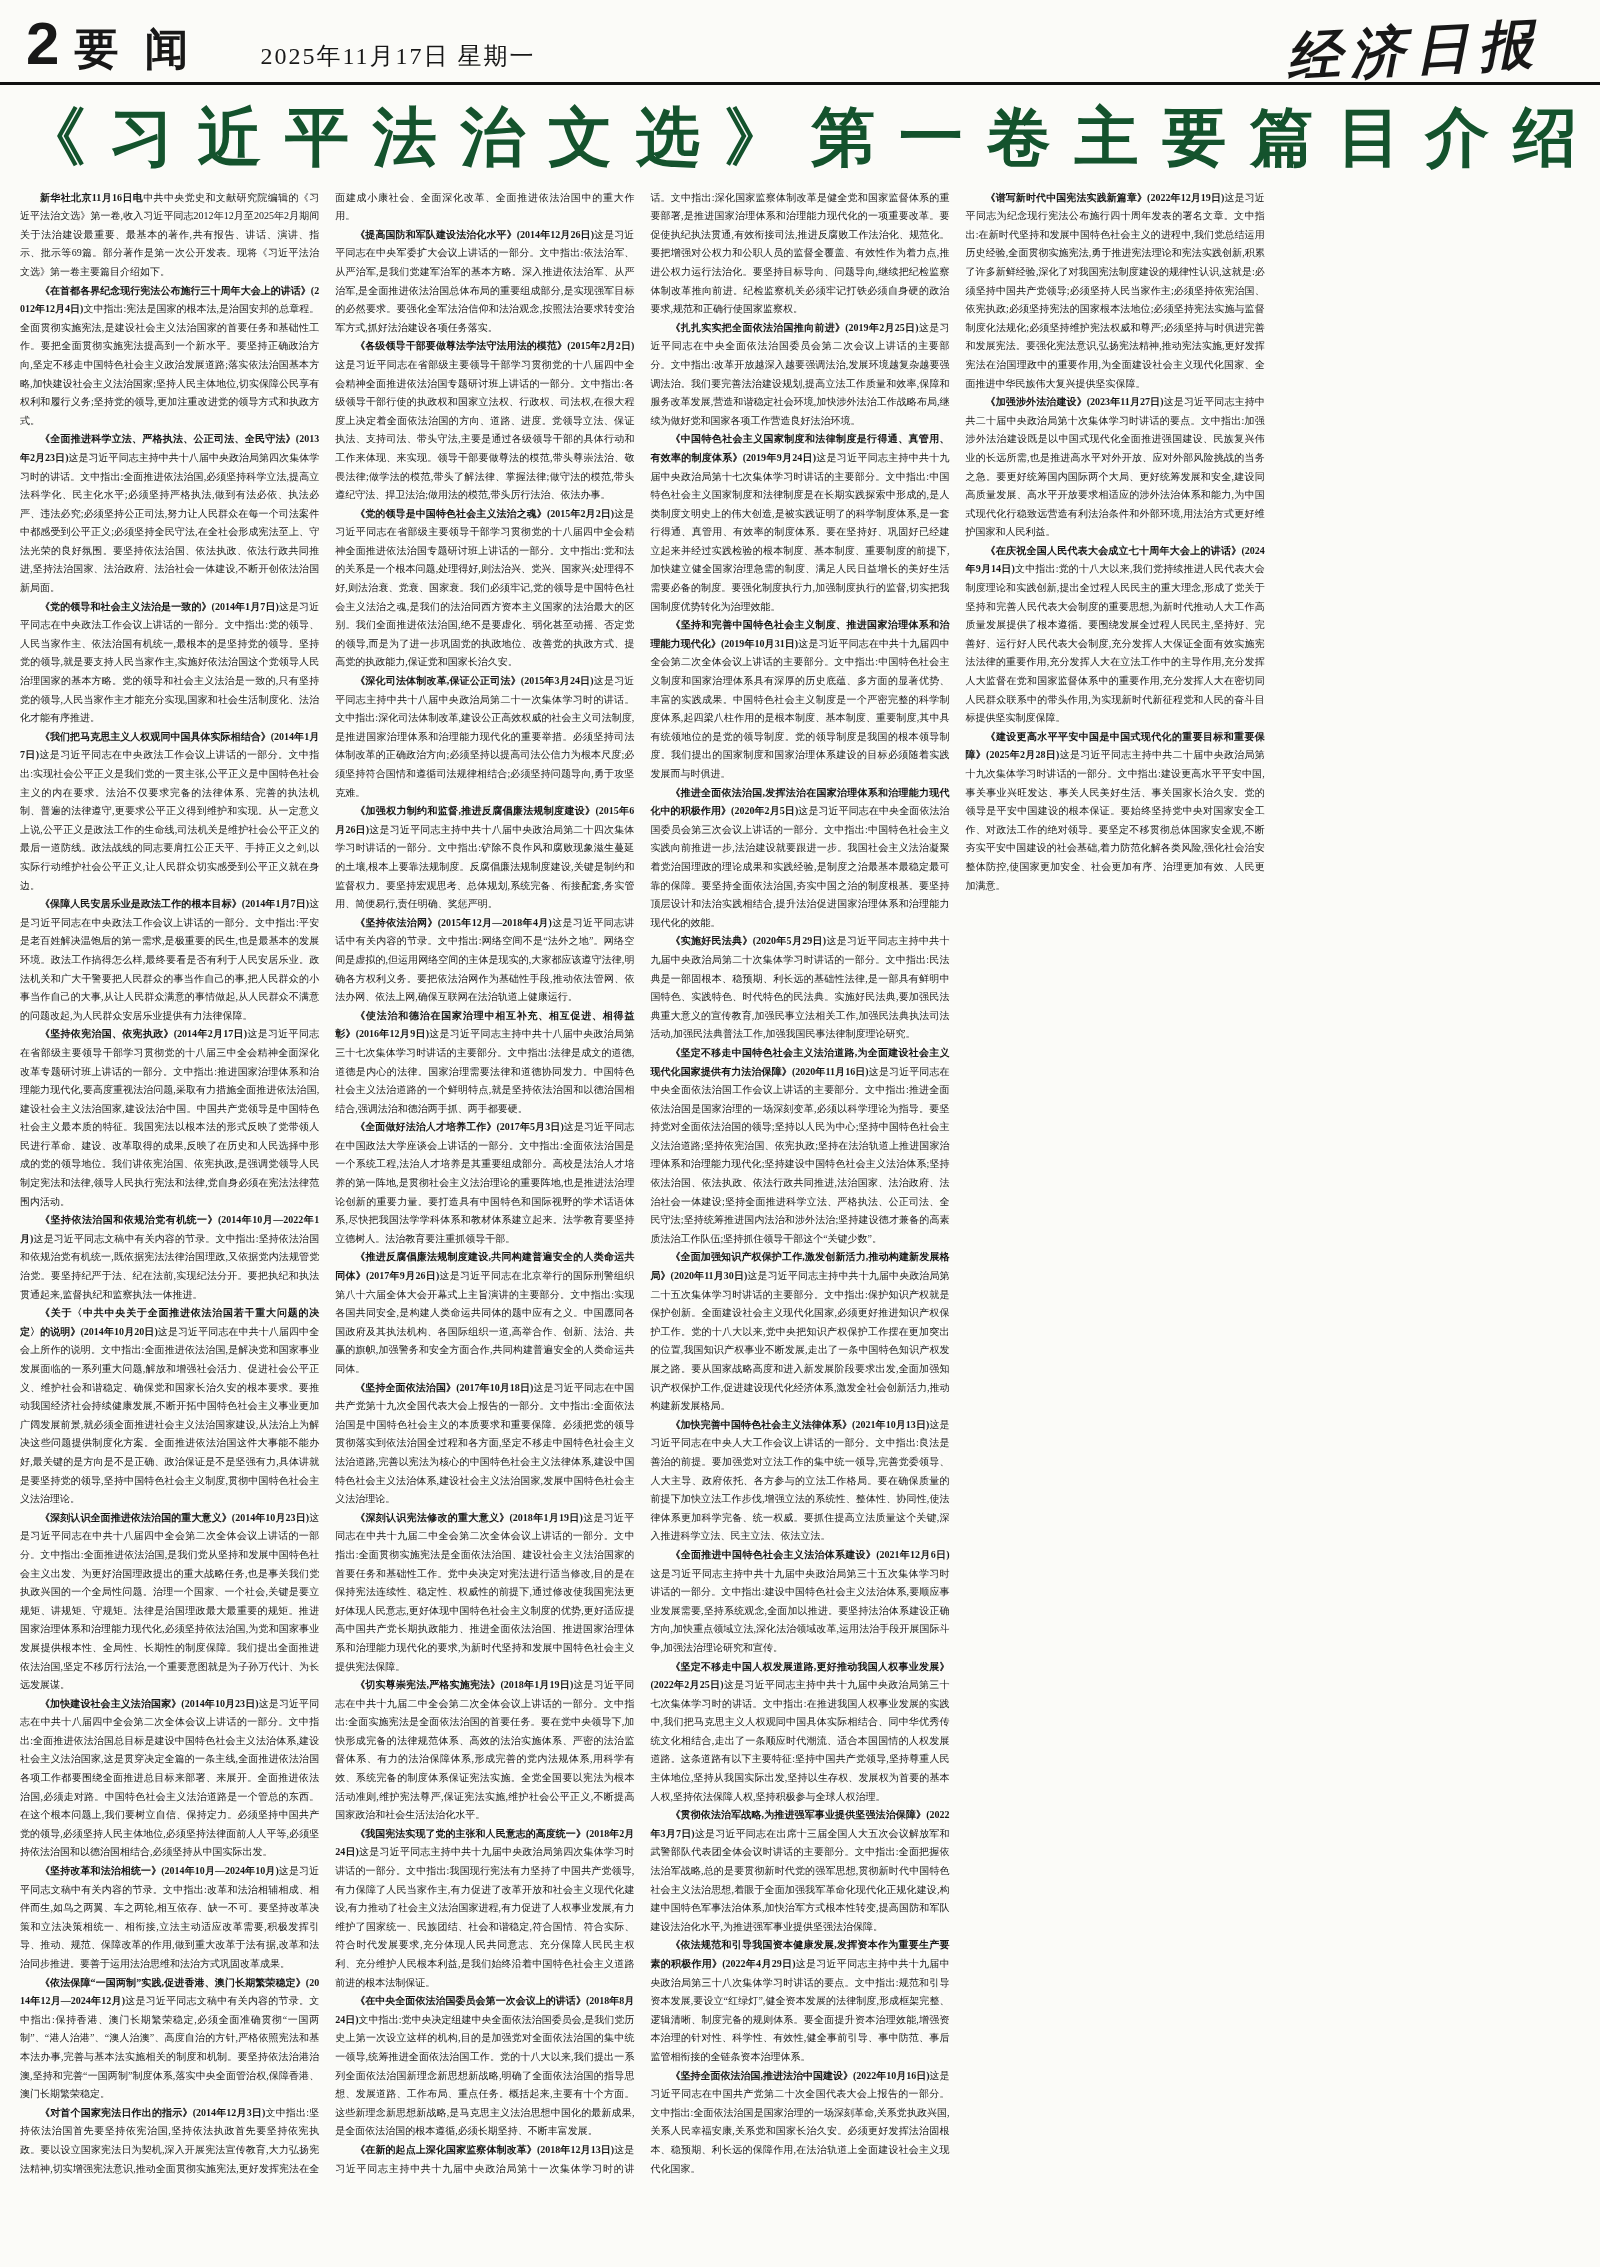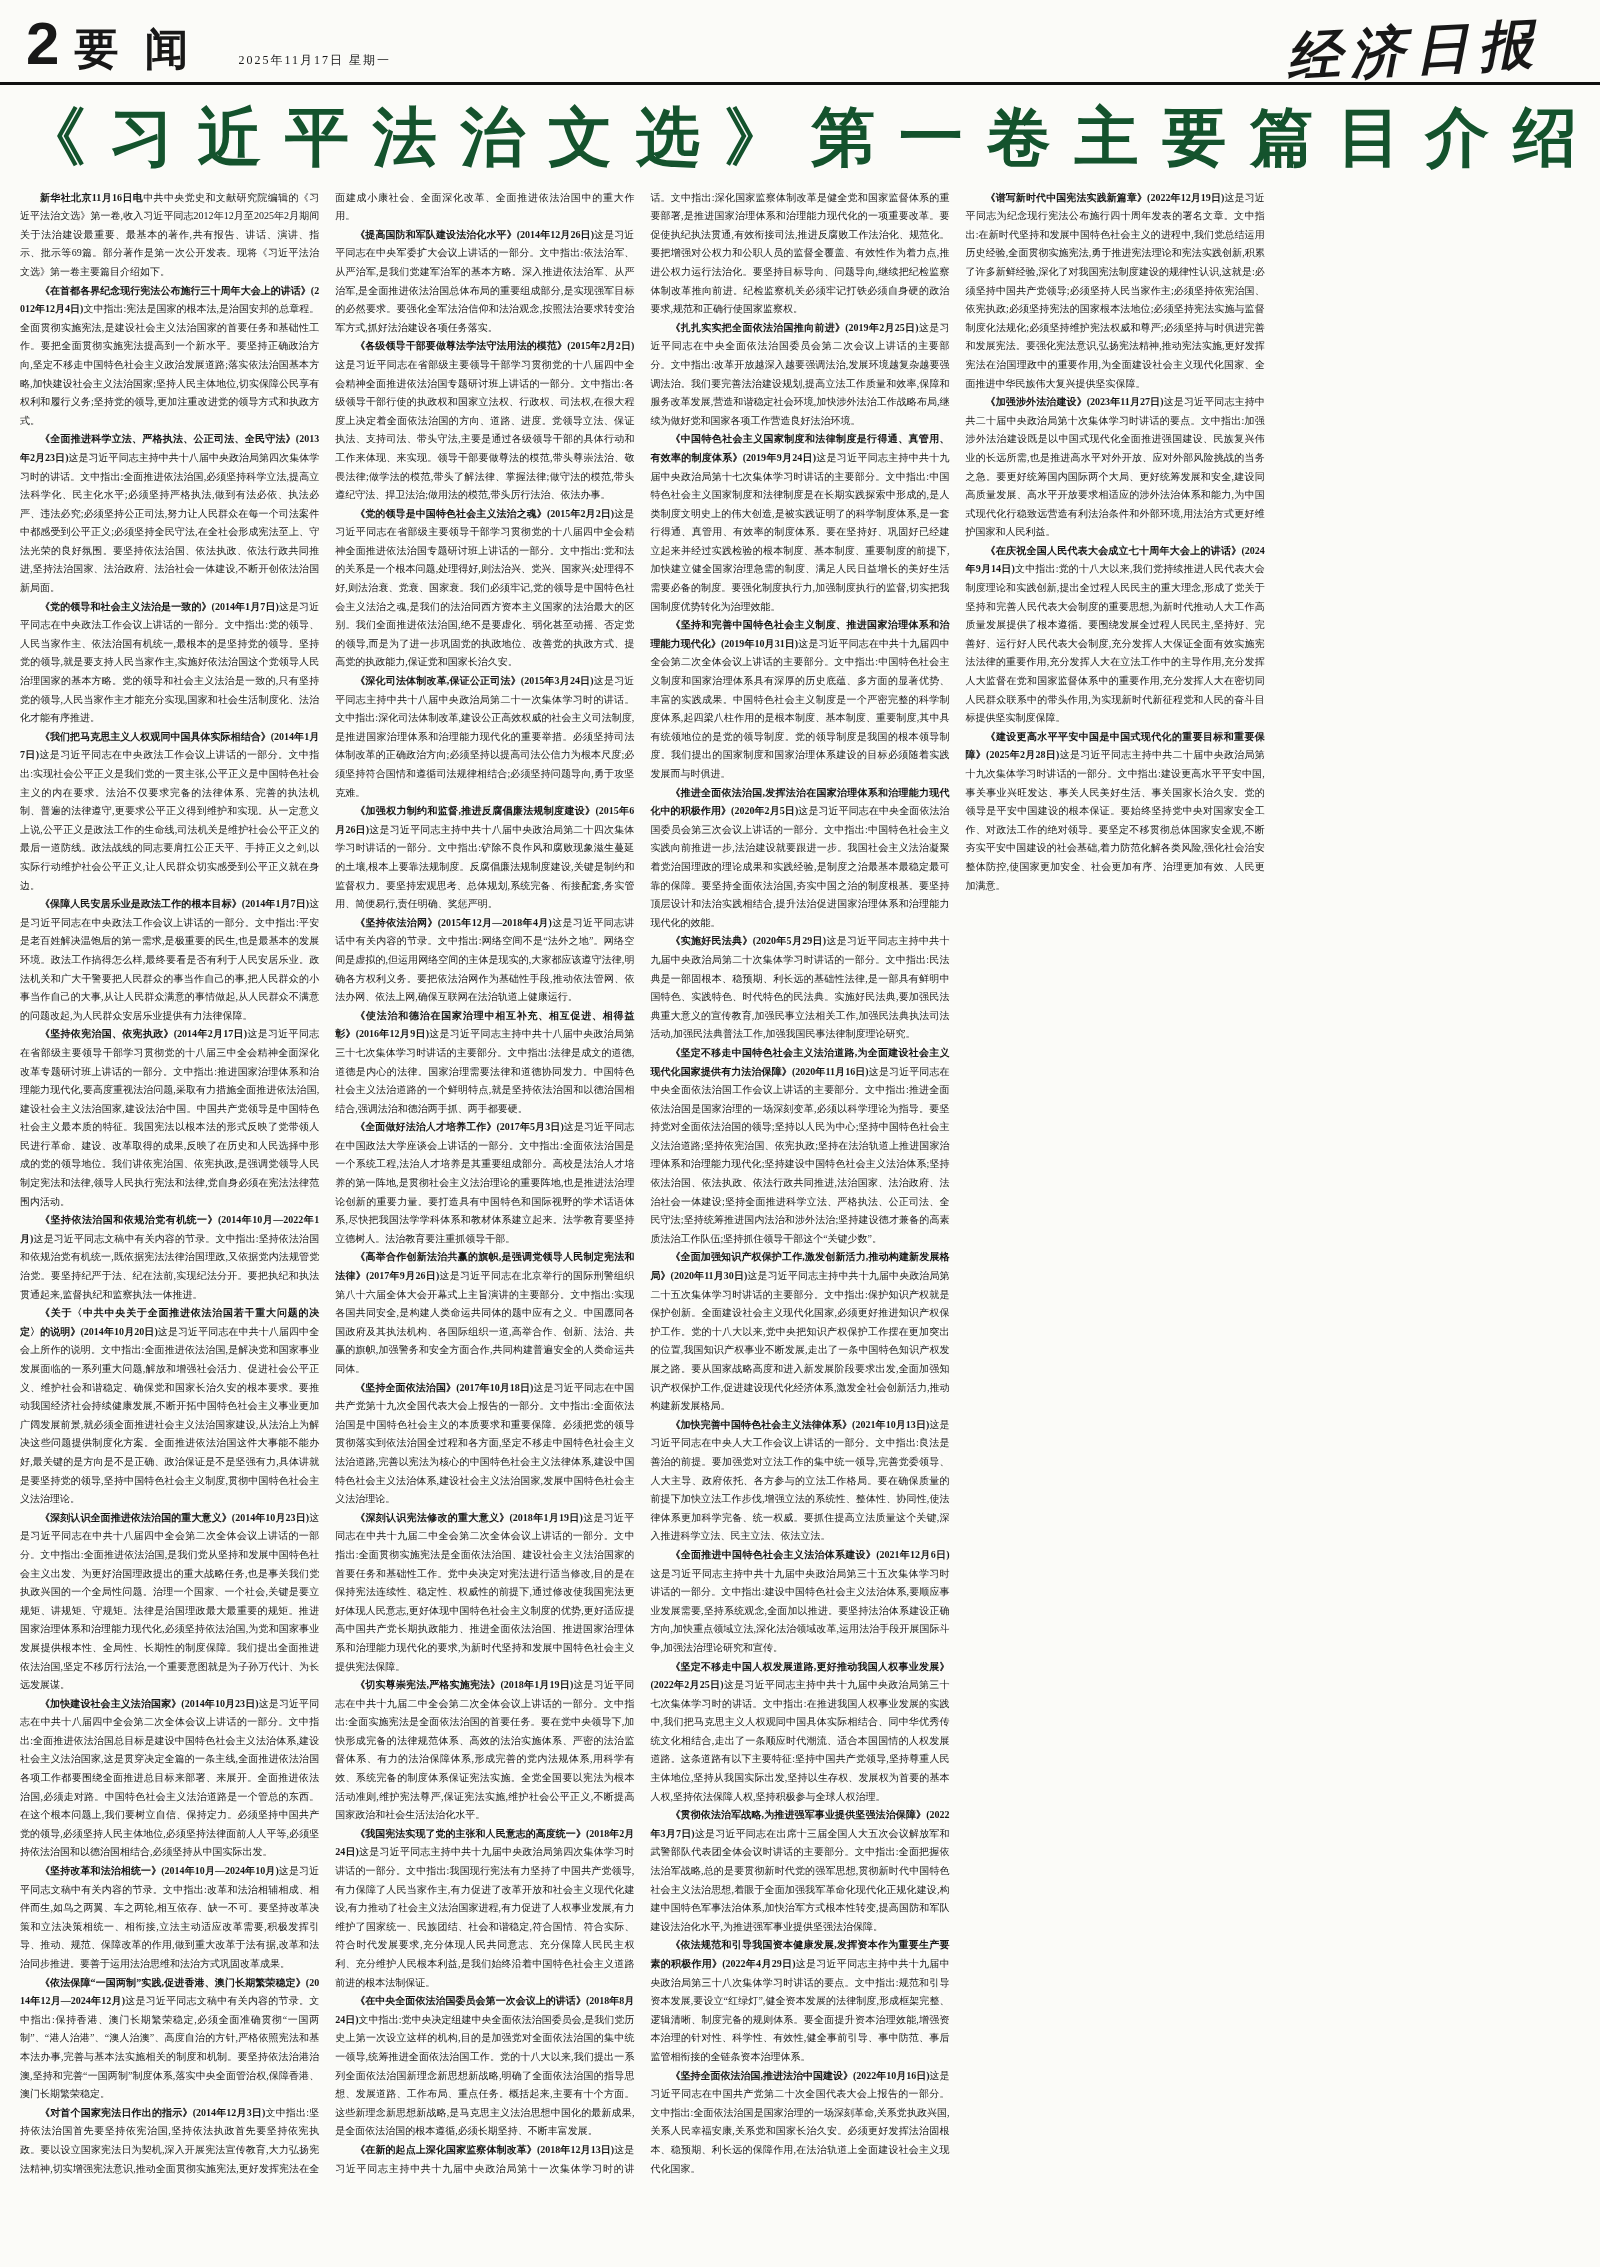--- a/index.html
+++ b/index.html
@@ -7,21 +7,21 @@
     width:1600px;height:2267px;overflow:hidden;background:#fbfbf8;color:#181818;
     font-family:"Liberation Serif","DejaVu Serif",serif;box-sizing:border-box;position:relative;
   }
   header.pagehead{
     display:flex;justify-content:space-between;align-items:flex-end;
     padding:14px 26px 8px 26px;border-bottom:3px solid #111;
   }
   .head-left{display:flex;align-items:baseline;}
   .pageno{font-size:60px;font-weight:900;font-family:"Liberation Sans","DejaVu Sans",sans-serif;line-height:1;}
   .section{font-size:44px;font-weight:700;letter-spacing:26px;margin-left:15px;line-height:1;}
-  .date{font-size:12px;margin-left:24px;letter-spacing:2px;}
+  .date{font-size:24px;margin-left:46px;letter-spacing:2px;}
   .masthead{
     font-size:54px;font-weight:bold;font-style:italic;letter-spacing:10px;
     transform:rotate(-3deg);transform-origin:right bottom;margin-right:30px;line-height:1.1;
   }
   h1.headline{
     margin:16px 22px 14px 22px;font-size:64px;font-weight:900;line-height:1.15;color:#14532d;
     text-align:justify;text-align-last:justify;letter-spacing:1px;
   }
   .columns{
     margin:6px 20px 0 20px;height:2008px;overflow:hidden;
@@ -62,21 +62,21 @@
       <p><b>《依法保障“一国两制”实践,促进香港、澳门长期繁荣稳定》(2014年12月—2024年12月)</b>这是习近平同志文稿中有关内容的节录。文中指出:保持香港、澳门长期繁荣稳定,必须全面准确贯彻“一国两制”、“港人治港”、“澳人治澳”、高度自治的方针,严格依照宪法和基本法办事,完善与基本法实施相关的制度和机制。要坚持依法治港治澳,坚持和完善“一国两制”制度体系,落实中央全面管治权,保障香港、澳门长期繁荣稳定。</p>
       <p><b>《对首个国家宪法日作出的指示》(2014年12月3日)</b>文中指出:坚持依法治国首先要坚持依宪治国,坚持依法执政首先要坚持依宪执政。要以设立国家宪法日为契机,深入开展宪法宣传教育,大力弘扬宪法精神,切实增强宪法意识,推动全面贯彻实施宪法,更好发挥宪法在全面建成小康社会、全面深化改革、全面推进依法治国中的重大作用。</p>
       <p><b>《提高国防和军队建设法治化水平》(2014年12月26日)</b>这是习近平同志在中央军委扩大会议上讲话的一部分。文中指出:依法治军、从严治军,是我们党建军治军的基本方略。深入推进依法治军、从严治军,是全面推进依法治国总体布局的重要组成部分,是实现强军目标的必然要求。要强化全军法治信仰和法治观念,按照法治要求转变治军方式,抓好法治建设各项任务落实。</p>
       <p><b>《各级领导干部要做尊法学法守法用法的模范》(2015年2月2日)</b>这是习近平同志在省部级主要领导干部学习贯彻党的十八届四中全会精神全面推进依法治国专题研讨班上讲话的一部分。文中指出:各级领导干部行使的执政权和国家立法权、行政权、司法权,在很大程度上决定着全面依法治国的方向、道路、进度。党领导立法、保证执法、支持司法、带头守法,主要是通过各级领导干部的具体行动和工作来体现、来实现。领导干部要做尊法的模范,带头尊崇法治、敬畏法律;做学法的模范,带头了解法律、掌握法律;做守法的模范,带头遵纪守法、捍卫法治;做用法的模范,带头厉行法治、依法办事。</p>
       <p><b>《党的领导是中国特色社会主义法治之魂》(2015年2月2日)</b>这是习近平同志在省部级主要领导干部学习贯彻党的十八届四中全会精神全面推进依法治国专题研讨班上讲话的一部分。文中指出:党和法的关系是一个根本问题,处理得好,则法治兴、党兴、国家兴;处理得不好,则法治衰、党衰、国家衰。我们必须牢记,党的领导是中国特色社会主义法治之魂,是我们的法治同西方资本主义国家的法治最大的区别。我们全面推进依法治国,绝不是要虚化、弱化甚至动摇、否定党的领导,而是为了进一步巩固党的执政地位、改善党的执政方式、提高党的执政能力,保证党和国家长治久安。</p>
       <p><b>《深化司法体制改革,保证公正司法》(2015年3月24日)</b>这是习近平同志主持中共十八届中央政治局第二十一次集体学习时的讲话。文中指出:深化司法体制改革,建设公正高效权威的社会主义司法制度,是推进国家治理体系和治理能力现代化的重要举措。必须坚持司法体制改革的正确政治方向;必须坚持以提高司法公信力为根本尺度;必须坚持符合国情和遵循司法规律相结合;必须坚持问题导向,勇于攻坚克难。</p>
       <p><b>《加强权力制约和监督,推进反腐倡廉法规制度建设》(2015年6月26日)</b>这是习近平同志主持中共十八届中央政治局第二十四次集体学习时讲话的一部分。文中指出:铲除不良作风和腐败现象滋生蔓延的土壤,根本上要靠法规制度。反腐倡廉法规制度建设,关键是制约和监督权力。要坚持宏观思考、总体规划,系统完备、衔接配套,务实管用、简便易行,责任明确、奖惩严明。</p>
       <p><b>《坚持依法治网》(2015年12月—2018年4月)</b>这是习近平同志讲话中有关内容的节录。文中指出:网络空间不是“法外之地”。网络空间是虚拟的,但运用网络空间的主体是现实的,大家都应该遵守法律,明确各方权利义务。要把依法治网作为基础性手段,推动依法管网、依法办网、依法上网,确保互联网在法治轨道上健康运行。</p>
       <p><b>《使法治和德治在国家治理中相互补充、相互促进、相得益彰》(2016年12月9日)</b>这是习近平同志主持中共十八届中央政治局第三十七次集体学习时讲话的主要部分。文中指出:法律是成文的道德,道德是内心的法律。国家治理需要法律和道德协同发力。中国特色社会主义法治道路的一个鲜明特点,就是坚持依法治国和以德治国相结合,强调法治和德治两手抓、两手都要硬。</p>
       <p><b>《全面做好法治人才培养工作》(2017年5月3日)</b>这是习近平同志在中国政法大学座谈会上讲话的一部分。文中指出:全面依法治国是一个系统工程,法治人才培养是其重要组成部分。高校是法治人才培养的第一阵地,是贯彻社会主义法治理论的重要阵地,也是推进法治理论创新的重要力量。要打造具有中国特色和国际视野的学术话语体系,尽快把我国法学学科体系和教材体系建立起来。法学教育要坚持立德树人。法治教育要注重抓领导干部。</p>
-      <p><b>《高举合作创新法治共赢的旗帜,是强调党领导人民制定宪法和法律》(2017年9月26日)</b>这是习近平同志在北京举行的国际刑警组织第八十六届全体大会开幕式上主旨演讲的主要部分。文中指出:实现各国共同安全,是构建人类命运共同体的题中应有之义。中国愿同各国政府及其执法机构、各国际组织一道,高举合作、创新、法治、共赢的旗帜,加强警务和安全方面合作,共同构建普遍安全的人类命运共同体。</p>
+      <p><b>《推进反腐倡廉法规制度建设,共同构建普遍安全的人类命运共同体》(2017年9月26日)</b>这是习近平同志在北京举行的国际刑警组织第八十六届全体大会开幕式上主旨演讲的主要部分。文中指出:实现各国共同安全,是构建人类命运共同体的题中应有之义。中国愿同各国政府及其执法机构、各国际组织一道,高举合作、创新、法治、共赢的旗帜,加强警务和安全方面合作,共同构建普遍安全的人类命运共同体。</p>
       <p><b>《坚持全面依法治国》(2017年10月18日)</b>这是习近平同志在中国共产党第十九次全国代表大会上报告的一部分。文中指出:全面依法治国是中国特色社会主义的本质要求和重要保障。必须把党的领导贯彻落实到依法治国全过程和各方面,坚定不移走中国特色社会主义法治道路,完善以宪法为核心的中国特色社会主义法律体系,建设中国特色社会主义法治体系,建设社会主义法治国家,发展中国特色社会主义法治理论。</p>
       <p><b>《深刻认识宪法修改的重大意义》(2018年1月19日)</b>这是习近平同志在中共十九届二中全会第二次全体会议上讲话的一部分。文中指出:全面贯彻实施宪法是全面依法治国、建设社会主义法治国家的首要任务和基础性工作。党中央决定对宪法进行适当修改,目的是在保持宪法连续性、稳定性、权威性的前提下,通过修改使我国宪法更好体现人民意志,更好体现中国特色社会主义制度的优势,更好适应提高中国共产党长期执政能力、推进全面依法治国、推进国家治理体系和治理能力现代化的要求,为新时代坚持和发展中国特色社会主义提供宪法保障。</p>
       <p><b>《切实尊崇宪法,严格实施宪法》(2018年1月19日)</b>这是习近平同志在中共十九届二中全会第二次全体会议上讲话的一部分。文中指出:全面实施宪法是全面依法治国的首要任务。要在党中央领导下,加快形成完备的法律规范体系、高效的法治实施体系、严密的法治监督体系、有力的法治保障体系,形成完善的党内法规体系,用科学有效、系统完备的制度体系保证宪法实施。全党全国要以宪法为根本活动准则,维护宪法尊严,保证宪法实施,维护社会公平正义,不断提高国家政治和社会生活法治化水平。</p>
       <p><b>《我国宪法实现了党的主张和人民意志的高度统一》(2018年2月24日)</b>这是习近平同志主持中共十九届中央政治局第四次集体学习时讲话的一部分。文中指出:我国现行宪法有力坚持了中国共产党领导,有力保障了人民当家作主,有力促进了改革开放和社会主义现代化建设,有力推动了社会主义法治国家进程,有力促进了人权事业发展,有力维护了国家统一、民族团结、社会和谐稳定,符合国情、符合实际、符合时代发展要求,充分体现人民共同意志、充分保障人民民主权利、充分维护人民根本利益,是我们始终沿着中国特色社会主义道路前进的根本法制保证。</p>
       <p><b>《在中央全面依法治国委员会第一次会议上的讲话》(2018年8月24日)</b>文中指出:党中央决定组建中央全面依法治国委员会,是我们党历史上第一次设立这样的机构,目的是加强党对全面依法治国的集中统一领导,统筹推进全面依法治国工作。党的十八大以来,我们提出一系列全面依法治国新理念新思想新战略,明确了全面依法治国的指导思想、发展道路、工作布局、重点任务。概括起来,主要有十个方面。这些新理念新思想新战略,是马克思主义法治思想中国化的最新成果,是全面依法治国的根本遵循,必须长期坚持、不断丰富发展。</p>
       <p><b>《在新的起点上深化国家监察体制改革》(2018年12月13日)</b>这是习近平同志主持中共十九届中央政治局第十一次集体学习时的讲话。文中指出:深化国家监察体制改革是健全党和国家监督体系的重要部署,是推进国家治理体系和治理能力现代化的一项重要改革。要促使执纪执法贯通,有效衔接司法,推进反腐败工作法治化、规范化。要把增强对公权力和公职人员的监督全覆盖、有效性作为着力点,推进公权力运行法治化。要坚持目标导向、问题导向,继续把纪检监察体制改革推向前进。纪检监察机关必须牢记打铁必须自身硬的政治要求,规范和正确行使国家监察权。</p>
       <p><b>《扎扎实实把全面依法治国推向前进》(2019年2月25日)</b>这是习近平同志在中央全面依法治国委员会第二次会议上讲话的主要部分。文中指出:改革开放越深入越要强调法治,发展环境越复杂越要强调法治。我们要完善法治建设规划,提高立法工作质量和效率,保障和服务改革发展,营造和谐稳定社会环境,加快涉外法治工作战略布局,继续为做好党和国家各项工作营造良好法治环境。</p>
       <p><b>《中国特色社会主义国家制度和法律制度是行得通、真管用、有效率的制度体系》(2019年9月24日)</b>这是习近平同志主持中共十九届中央政治局第十七次集体学习时讲话的主要部分。文中指出:中国特色社会主义国家制度和法律制度是在长期实践探索中形成的,是人类制度文明史上的伟大创造,是被实践证明了的科学制度体系,是一套行得通、真管用、有效率的制度体系。要在坚持好、巩固好已经建立起来并经过实践检验的根本制度、基本制度、重要制度的前提下,加快建立健全国家治理急需的制度、满足人民日益增长的美好生活需要必备的制度。要强化制度执行力,加强制度执行的监督,切实把我国制度优势转化为治理效能。</p>
       <p><b>《坚持和完善中国特色社会主义制度、推进国家治理体系和治理能力现代化》(2019年10月31日)</b>这是习近平同志在中共十九届四中全会第二次全体会议上讲话的主要部分。文中指出:中国特色社会主义制度和国家治理体系具有深厚的历史底蕴、多方面的显著优势、丰富的实践成果。中国特色社会主义制度是一个严密完整的科学制度体系,起四梁八柱作用的是根本制度、基本制度、重要制度,其中具有统领地位的是党的领导制度。党的领导制度是我国的根本领导制度。我们提出的国家制度和国家治理体系建设的目标必须随着实践发展而与时俱进。</p>
       <p><b>《推进全面依法治国,发挥法治在国家治理体系和治理能力现代化中的积极作用》(2020年2月5日)</b>这是习近平同志在中央全面依法治国委员会第三次会议上讲话的一部分。文中指出:中国特色社会主义实践向前推进一步,法治建设就要跟进一步。我国社会主义法治凝聚着党治国理政的理论成果和实践经验,是制度之治最基本最稳定最可靠的保障。要坚持全面依法治国,夯实中国之治的制度根基。要坚持顶层设计和法治实践相结合,提升法治促进国家治理体系和治理能力现代化的效能。</p>

